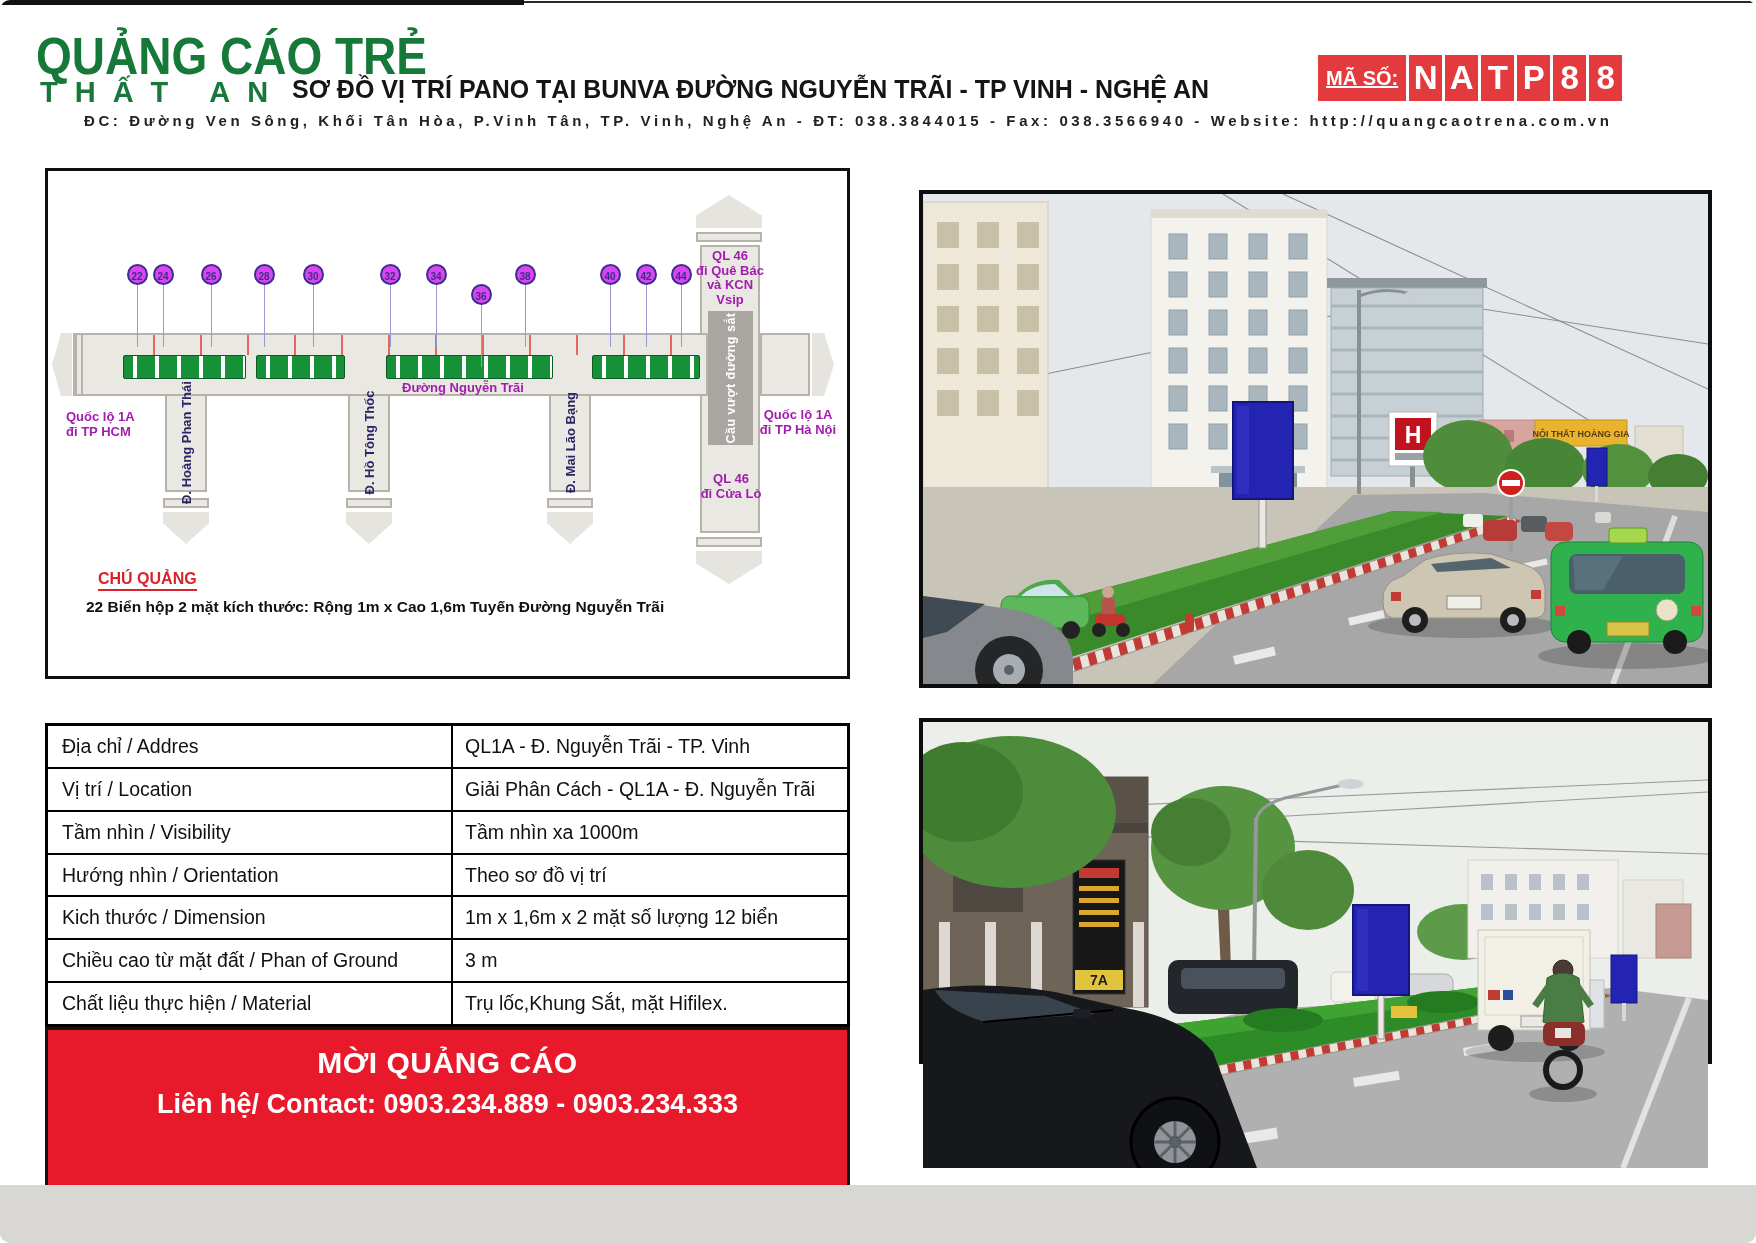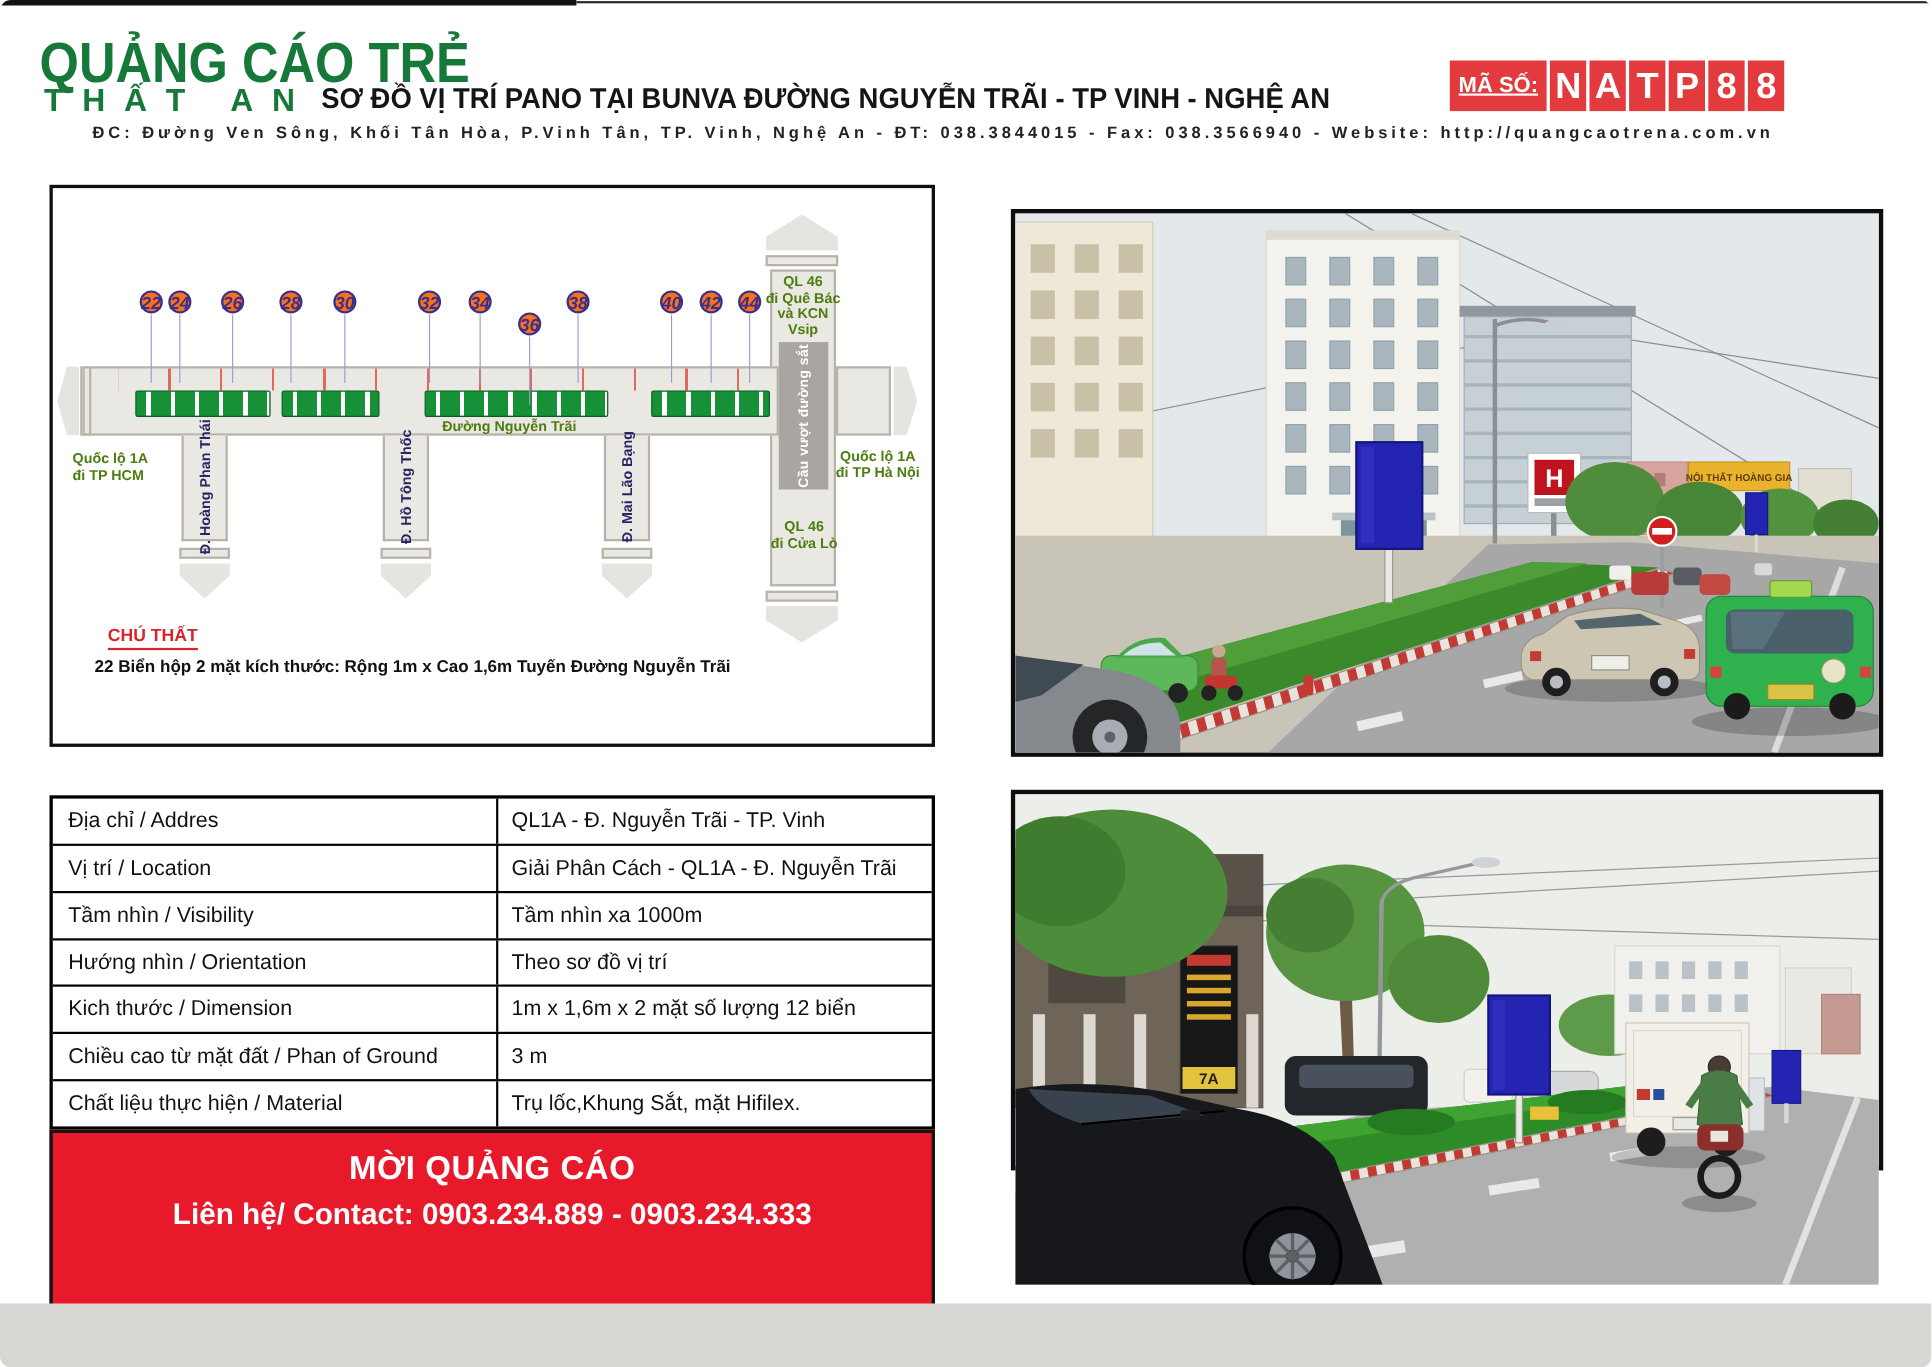--- a/index.html
+++ b/index.html
@@ -21,23 +21,23 @@
   .code .tile{background:#e23a3d;color:#fff;width:33px;display:flex;align-items:center;justify-content:center;
               font-size:33px;font-weight:bold;}
   
   .map-panel{left:45px;top:168px;width:805px;height:511px;background:#fff;border:3px solid #101010;box-sizing:border-box;}
   .road{background:#eae8e2;border:2px solid #b7b3aa;box-sizing:border-box;}
   .shape{background:#e6e4de;}
   .gbar{background:#169138;border:1px solid #0a5c22;box-sizing:border-box;border-radius:2px;
         background-image:repeating-linear-gradient(90deg, transparent 0 9px, #ffffff 9px 13px, transparent 13px 22px);}
   .marker{width:26px;text-align:center;}
   .mcirc{display:inline-block;width:21px;height:21px;line-height:21px;border:2px solid #3b2e8f;border-radius:50%;
-         background:#f97316;color:#3b2e8f;font-size:16px;font-weight:bold;box-sizing:border-box;font-style:italic;}
+         background:#d946ef;color:#3b2e8f;font-size:10px;font-weight:bold;box-sizing:border-box;}
   .mline{width:1px;height:62px;background:#9a97cf;margin:0 auto;}
-  .redlbl{color:#4d7c0f;font-weight:bold;font-size:13px;line-height:15px;}
+  .redlbl{color:#a21caf;font-weight:bold;font-size:13px;line-height:15px;}
   .vlabel{color:#2a2464;font-weight:bold;font-size:13px;white-space:nowrap;transform:rotate(-90deg);
           transform-origin:center;text-align:center;}
   .overpass{background:#a9a6a1;color:#fff;display:flex;align-items:center;justify-content:center;}
   .overpass span{transform:rotate(-90deg);white-space:nowrap;font-size:12.5px;font-weight:bold;letter-spacing:.5px;}
   .legend-title{color:#d9232a;font-weight:bold;font-size:16px;border-bottom:2px solid #d9232a;padding-bottom:1px;}
   .legend-note{color:#111;font-weight:bold;font-size:15.5px;white-space:nowrap;}
   .redticks{background-image:repeating-linear-gradient(90deg, transparent 0 45px, #e2695c 45px 47px);}
   
   .spec{left:45px;top:723px;width:805px;height:304px;border:3px solid #000;box-sizing:border-box;
         display:flex;flex-direction:column;background:#fff;}
@@ -141,21 +141,21 @@
       <div>Vsip</div>
     </div>
     <div class="abs overpass" style="left:660px;top:140px;width:45px;height:134px;">
       <span>Cầu vượt đường sắt</span>
     </div>
     <div class="abs redlbl" style="left:648px;top:300px;width:70px;text-align:center;">
       <div>QL 46</div>
       <div>đi Cửa Lò</div>
     </div>
 
-    <div class="abs legend-title" style="left:50px;top:399px;">CHÚ THẤT</div>
+    <div class="abs legend-title" style="left:50px;top:399px;">CHÚ QUẢNG</div>
     <div class="abs legend-note" style="left:38px;top:427px;">22 Biển hộp 2 mặt kích thước: Rộng 1m x Cao 1,6m Tuyến Đường Nguyễn Trãi</div>
   </div>
 
   <div class="abs spec">
     <div class="row">
         <div class="lab">Địa chỉ / Addres</div>
         <div class="val">QL1A  - Đ. Nguyễn Trãi - TP. Vinh</div>
       </div>
     <div class="row">
         <div class="lab">Vị trí / Location</div>

